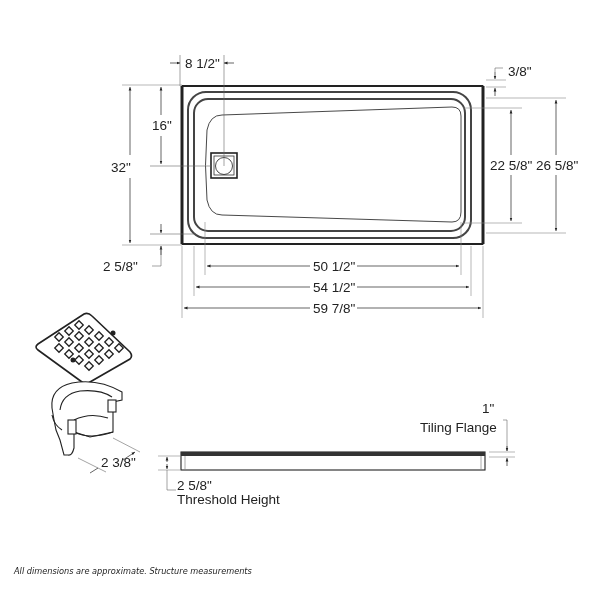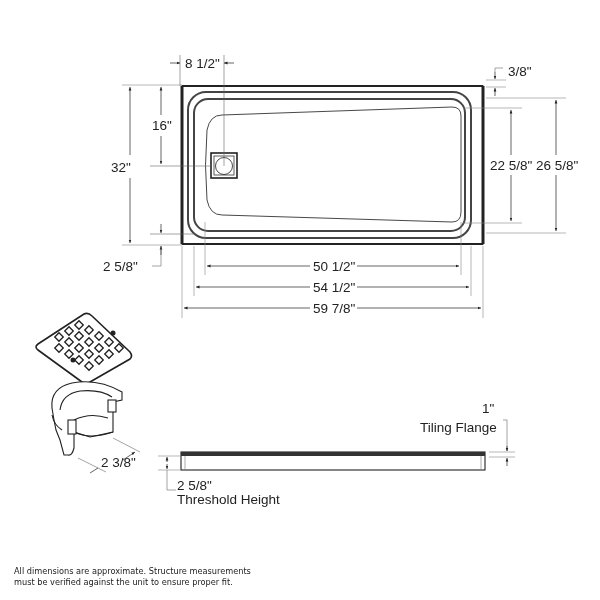--- a/index.html
+++ b/index.html
@@ -1,21 +1,21 @@
 <!DOCTYPE html>
 <html><head>
   <meta charset="utf-8">
   <style>
     html, body { margin: 0; padding: 0; background: #ffffff; }
     body { width: 600px; height: 600px; position: relative; overflow: hidden;
            font-family: "Liberation Sans", sans-serif; }
     #diagram { position: absolute; left: 0; top: 0; }
     .lbl { font-family: "Liberation Sans", sans-serif; font-size: 13.5px; fill: #222; }
     .note { position: absolute; left: 14px; top: 566px; width: 320px;
-            font-family: "DejaVu Sans", sans-serif; font-size: 8.2px; line-height: 11px; color: #222; }
+            font-family: "DejaVu Sans", sans-serif; font-size: 8.2px; line-height: 11px; color: #222; font-style: italic; }
   </style>
 </head>
 <body>
 
 <svg id="diagram" width="600" height="600" viewBox="0 0 600 600" xmlns="http://www.w3.org/2000/svg">
   <defs>
     <marker id="arr" viewBox="0 0 10 10" refX="10" refY="5" markerWidth="5" markerHeight="5" orient="auto-start-reverse">
       <path d="M0,1 L10,5 L0,9 z" fill="#222"></path>
     </marker>
   </defs>
@@ -189,14 +189,13 @@
     <line x1="167" y1="462" x2="167" y2="457" stroke="#222" stroke-width="0.7" marker-end="url(#arr)"></line>
     <line x1="167" y1="464" x2="167" y2="469" stroke="#222" stroke-width="0.7" marker-end="url(#arr)"></line>
     <polyline points="167,470 167,490 176,490" fill="none" stroke="#666" stroke-width="0.6"></polyline>
     <text class="lbl" x="177" y="490">2 5/8"</text>
     <text class="lbl" x="177" y="504">Threshold Height</text>
   </g>
 </svg>
 
 <div class="note">
   <div>All dimensions are approximate. Structure measurements</div>
-  <div>must be verified against the unit to ensure proper fit.</div>
 </div>
 
 </body></html>

